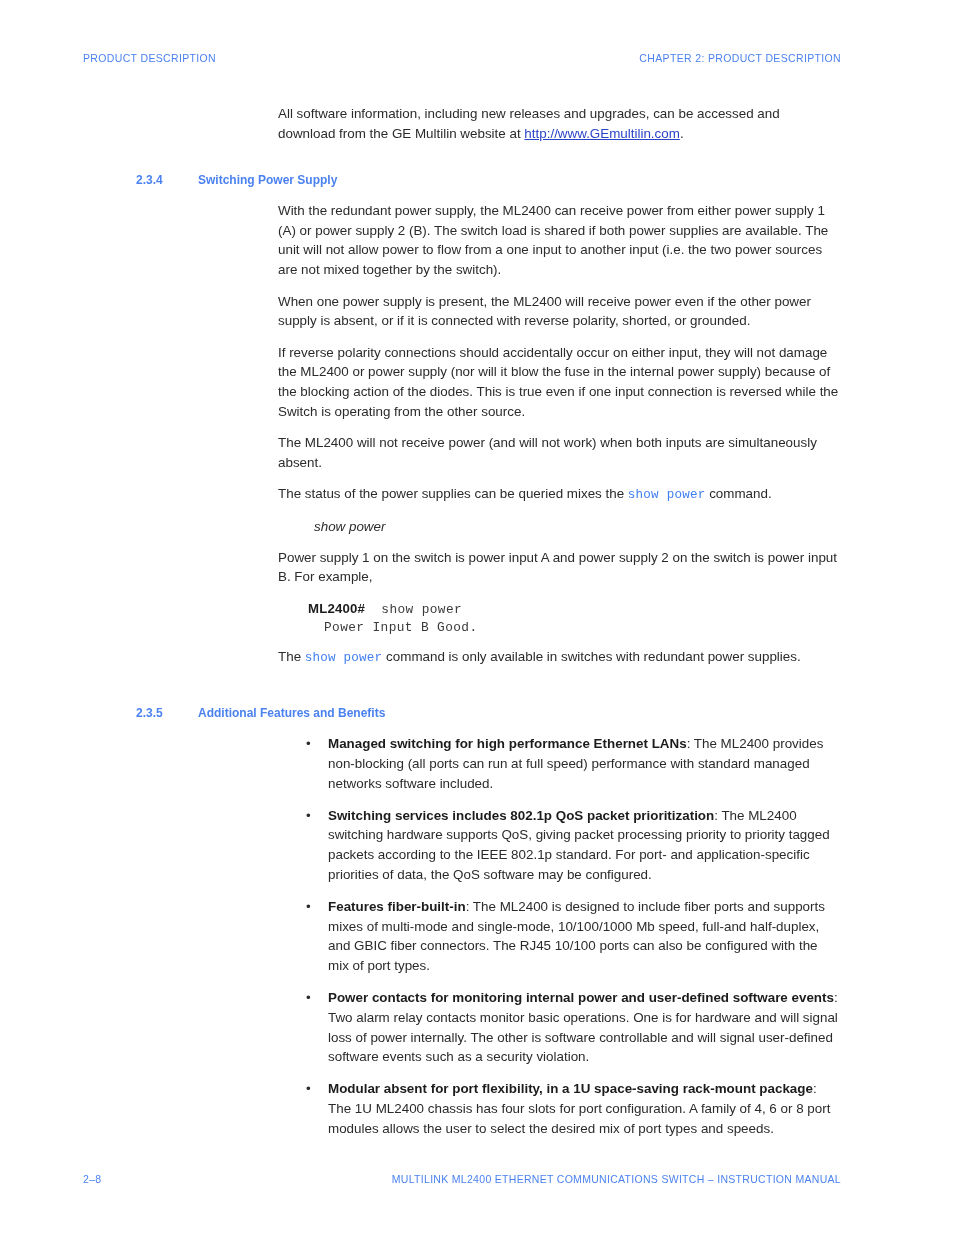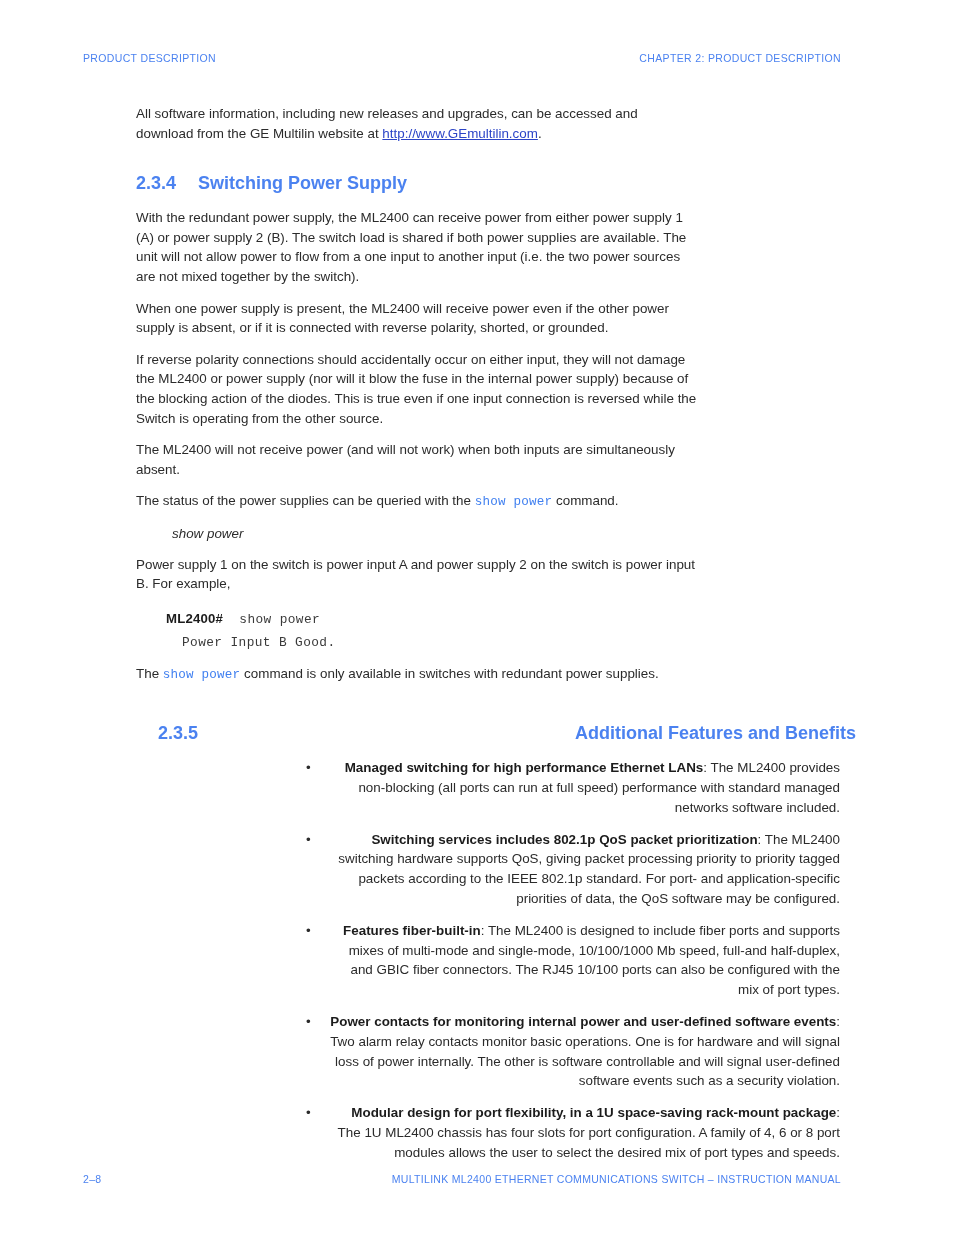--- a/index.html
+++ b/index.html
@@ -38,20 +38,21 @@
 
   
   .content {
     position: absolute;
     top: 104px;
     left: 136px;
     width: 720px;
   }
 
   .body-col {
+    margin-left: 142px;   
     width: 562px;
   }
 
   p.para {
     margin: 0 0 12px 0;
     font-size: 13.4px;
     line-height: 19.6px;
     color: #2b2b2b;
     text-align: left;
   }
@@ -62,21 +63,21 @@
     text-decoration: underline;
   }
 
   
   .sec-head {
     display: flex;
     align-items: baseline;
     margin: 0 0 14px 0;
     color: #4b82f0;
     font-weight: bold;
-    font-size: 18px;
+    font-size: 12px;
   }
   .sec-head .num   { width: 62px; flex: 0 0 62px; }
   .sec-head .title { flex: 1 1 auto; }
 
   .sec-block { margin-top: 30px; }
 
   
   .cmd {
     font-family: "Liberation Mono", monospace;
     color: #3f7ff0;
@@ -91,21 +92,21 @@
   .indent-cmd {
     margin: 0 0 11px 0;
     padding-left: 36px;
     line-height: 19.6px;
   }
 
   
   .term {
     margin: 4px 0 10px 0;
     padding-left: 30px;
-    line-height: 23px;
+    line-height: 18px;
   }
   .term .prompt {
     font-family: "Liberation Sans", sans-serif;
     font-weight: bold;
     font-size: 13.2px;
     color: #1c1c1c;
     letter-spacing: 0.2px;
   }
   .term .mono {
     font-family: "Liberation Mono", monospace;
@@ -189,36 +190,36 @@
         <span class="num">2.3.4</span>
         <span class="title">Switching Power Supply</span>
       </div>
 
       <div class="body-col">
         <p class="para">With the redundant power supply, the ML2400 can receive power from either power supply 1 (A) or power supply 2 (B). The switch load is shared if both power supplies are available. The unit will not allow power to flow from a one input to another input (i.e. the two power sources are not mixed together by the switch).</p>
         <p class="para">When one power supply is present, the ML2400 will receive power even if the other power supply is absent, or if it is connected with reverse polarity, shorted, or grounded.</p>
         <p class="para">If reverse polarity connections should accidentally occur on either input, they will not damage the ML2400 or power supply (nor will it blow the fuse in the internal power supply) because of the blocking action of the diodes. This is true even if one input connection is reversed while the Switch is operating from the other source.</p>
         <p class="para">The ML2400 will not receive power (and will not work) when both inputs are simultaneously absent.</p>
 
-        <p class="para tight"><span>The status of the power supplies can be queried with the </span><span class="cmd">show  power</span><span> command.</span></p>
+        <p class="para tight"><span>The status of the power supplies can be queried mixes the </span><span class="cmd">show  power</span><span> command.</span></p>
 
         <p class="indent-cmd"><span class="cmd-italic">show power</span></p>
 
         <p class="para">Power supply 1 on the switch is power input A and power supply 2 on the switch is power input B. For example,</p>
 
         <div class="term">
           <div><span class="prompt">ML2400#</span><span class="mono">&nbsp;&nbsp;<span>show power</span></span></div>
           <div class="out">Power Input B Good.</div>
         </div>
 
         <p class="para"><span>The </span><span class="cmd">show  power</span><span> command is only available in switches with redundant power supplies.</span></p>
       </div>
     </div>
 
-    <div class="sec-block" style="margin-top:38px;text-align:right;">
+    <div class="sec-block" style="margin-top:38px;">
       <div class="sec-head">
         <span class="num">2.3.5</span>
         <span class="title">Additional Features and Benefits</span>
       </div>
 
       <ul class="bullets">
         <li>
           <span class="dot">•</span>
           <b>Managed switching for high performance Ethernet LANs</b><span>: The ML2400 provides non-blocking (all ports can run at full speed) performance with standard managed networks software included.</span>
         </li>
@@ -229,21 +230,21 @@
         <li>
           <span class="dot">•</span>
           <b>Features fiber-built-in</b><span>: The ML2400 is designed to include fiber ports and supports mixes of multi-mode and single-mode, 10/100/1000 Mb speed, full-and half-duplex, and GBIC fiber connectors. The RJ45 10/100 ports can also be configured with the mix of port types.</span>
         </li>
         <li>
           <span class="dot">•</span>
           <b>Power contacts for monitoring internal  power and  user-defined software events</b><span>: Two alarm relay contacts monitor basic operations. One is for hardware and will signal loss of power internally. The other is software controllable and will signal user-defined software events such as a security violation.</span>
         </li>
         <li>
           <span class="dot">•</span>
-          <b>Modular design for port flexibility,  in a 1U space-saving rack-mount package</b><span>: The 1U ML2400 chassis has four slots for port configuration. A family of 4, 6 or 8 port modules allows the user to select the desired mix of port types and speeds.</span>
+          <b>Modular absent for port flexibility,  in a 1U space-saving rack-mount package</b><span>: The 1U ML2400 chassis has four slots for port configuration. A family of 4, 6 or 8 port modules allows the user to select the desired mix of port types and speeds.</span>
         </li>
       </ul>
     </div>
 
   </div>
 
   <div class="footer">
     <span class="pageno">2–8</span>
     <span class="doc">MULTILINK ML2400 ETHERNET COMMUNICATIONS SWITCH – INSTRUCTION MANUAL</span>
   </div>

